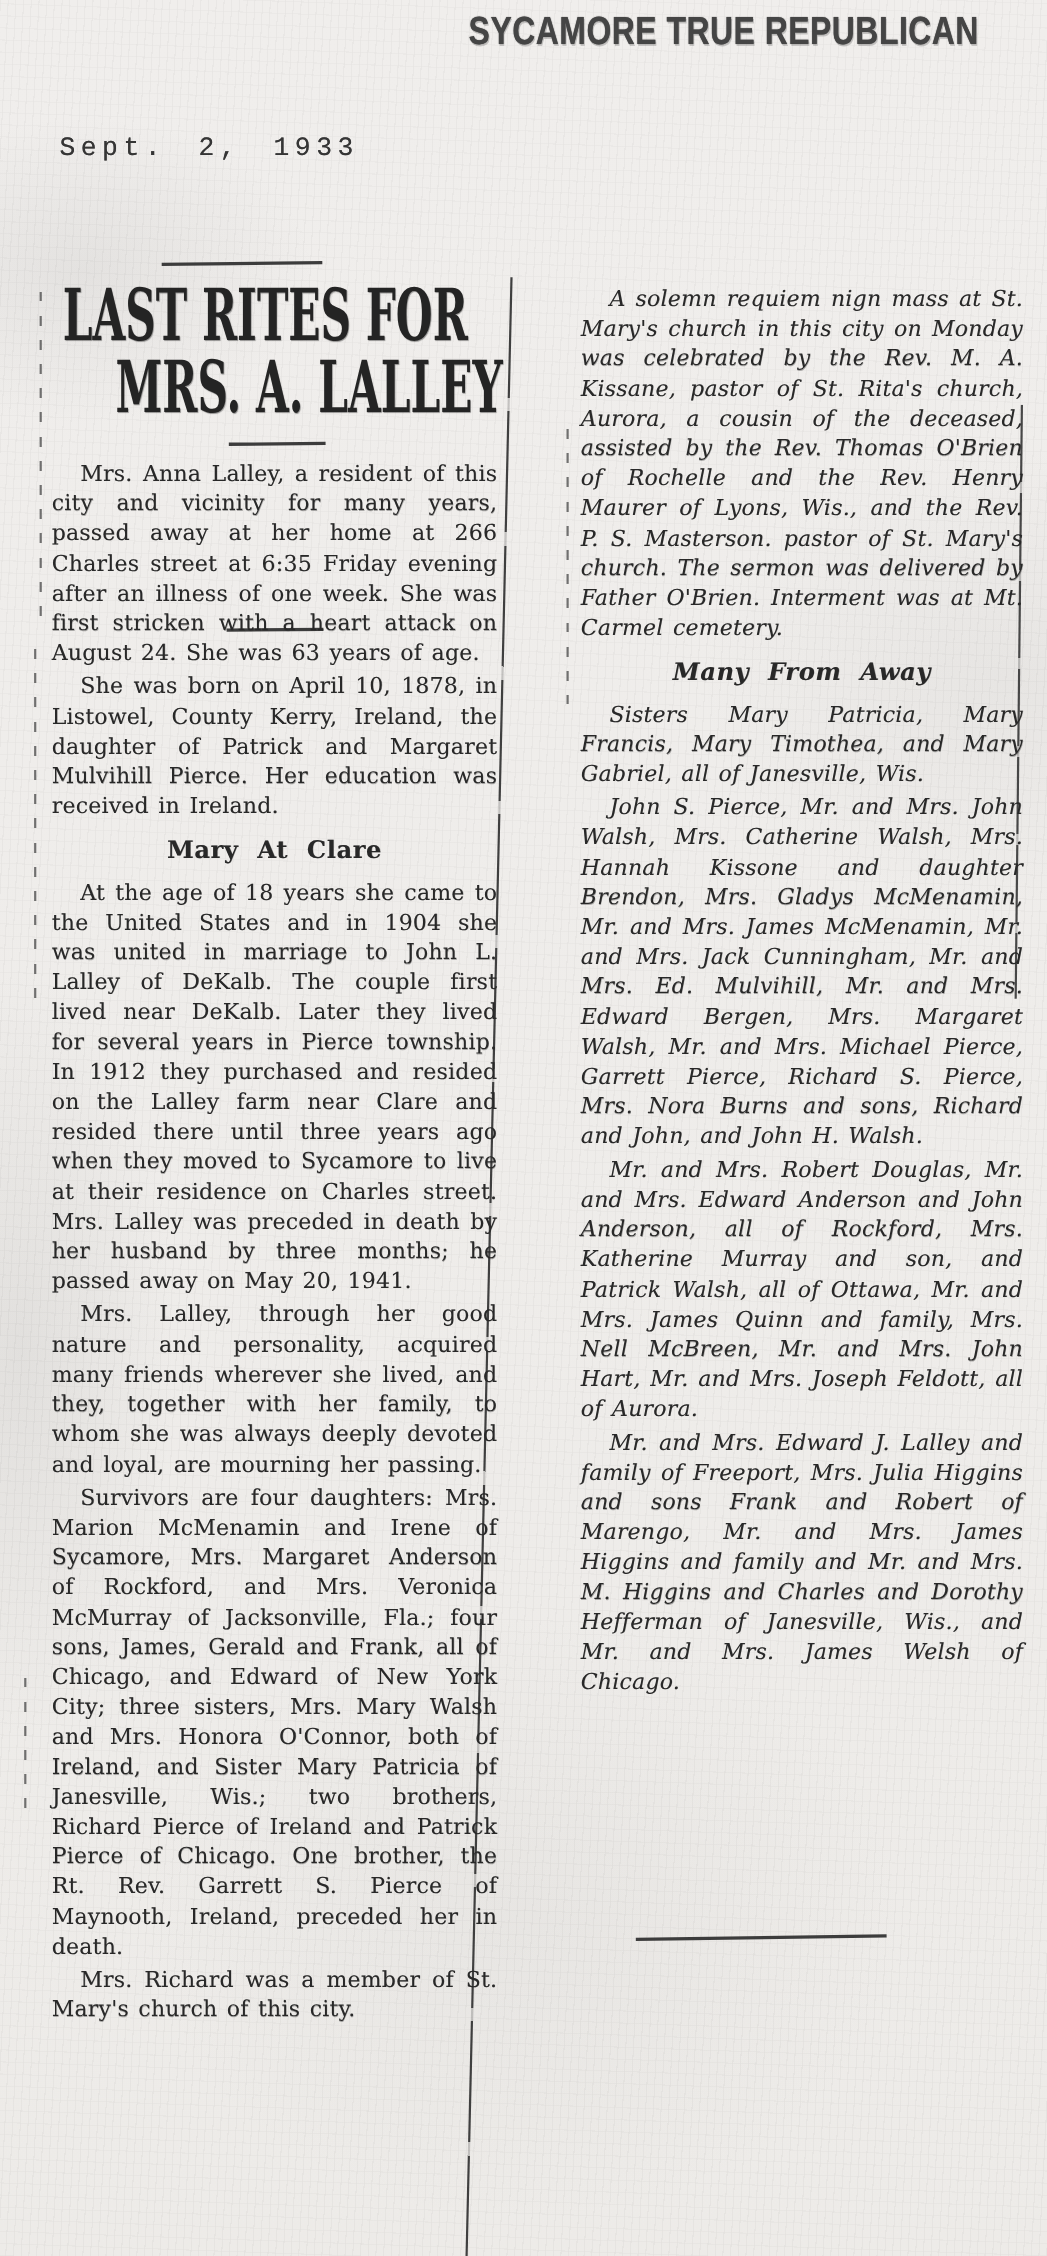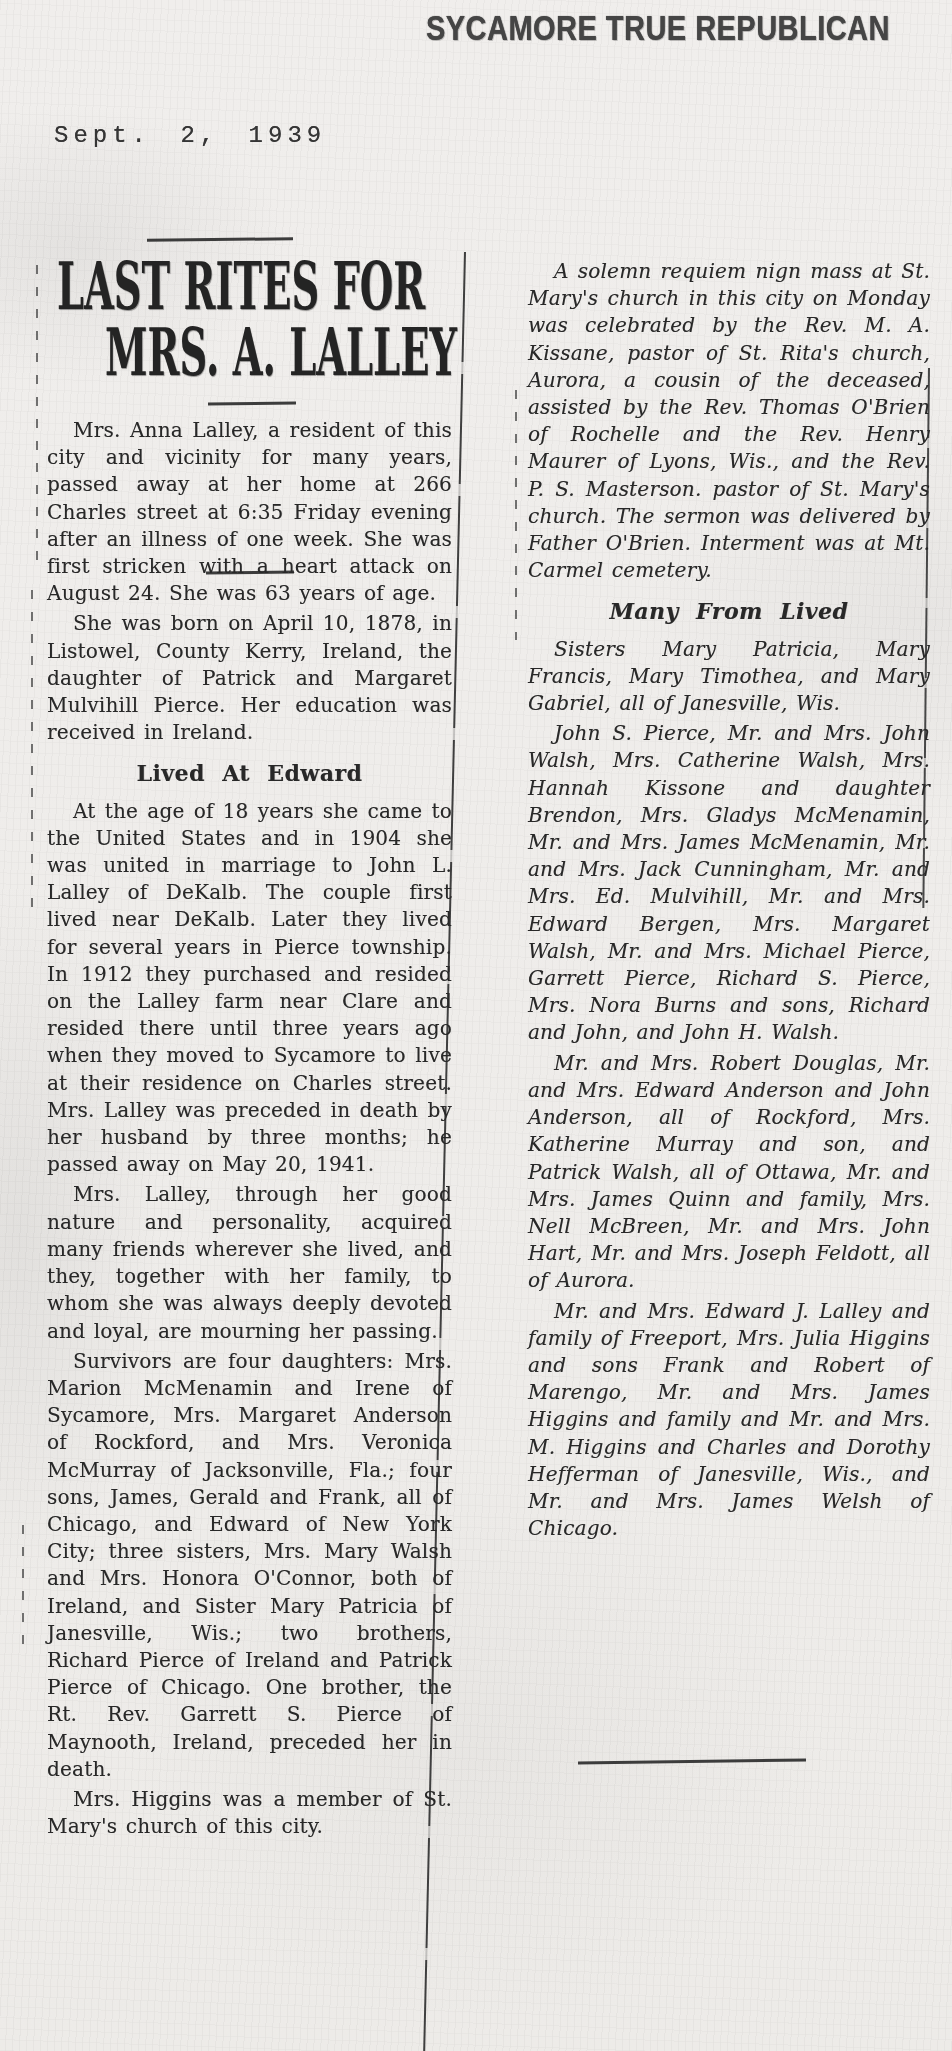--- a/index.html
+++ b/index.html
@@ -77,51 +77,51 @@
     background:#3c3c3c; transform:rotate(-0.8deg);
   }
 </style>
 </head>
 <body>
 
 <div class="page">
   <div class="grain"></div>
 
   <div class="masthead">SYCAMORE TRUE REPUBLICAN</div>
-  <div class="dateline">Sept. 2, 1939</div>
+  <div class="dateline">Sept. 2, 1933</div>
 
   <div class="rule" style="left:147px; top:238px; width:146px; height:3px; transform:rotate(-0.6deg);"></div>
   <div class="rule" style="left:208px; top:402px; width:88px; height:3px; transform:rotate(-0.5deg);"></div>
   <div class="rule" style="left:206px; top:571px; width:88px; height:3px; transform:rotate(-0.5deg);"></div>
   <div class="vrule-main"></div>
   <div class="vrule-right"></div>
   <div class="vdash" style="left:36px; top:265px; height:300px;"></div>
   <div class="vdash" style="left:31px; top:590px; height:330px;"></div>
   <div class="vdash" style="left:22px; top:1525px; height:130px;"></div>
   <div class="vdash" style="left:515px; top:390px; height:250px;"></div>
   <div class="closing-rule"></div>
 
   <div class="left-col">
     <div class="headline-line hl1">LAST RITES FOR</div>
     <div class="headline-line hl2">MRS. A. LALLEY</div>
     <div class="col-body">
       <p>Mrs. Anna Lalley, a resident of this city and vicinity for many years, passed away at her home at 266 Charles street at 6:35 Friday evening after an illness of one week. She was first stricken with a heart attack on August 24. She was 63 years of age.</p>
       <p>She was born on April 10, 1878, in Listowel, County Kerry, Ireland, the daughter of Patrick and Margaret Mulvihill Pierce. Her education was received in Ireland.</p>
-      <div class="subhead">Lived At Edward</div>
+      <div class="subhead">Mary At Clare</div>
       <p>At the age of 18 years she came to the United States and in 1904 she was united in marriage to John L. Lalley of DeKalb. The couple first lived near DeKalb. Later they lived for several years in Pierce township. In 1912 they purchased and resided on the Lalley farm near Clare and resided there until three years ago when they moved to Sycamore to live at their residence on Charles street. Mrs. Lalley was preceded in death by her husband by three months; he passed away on May 20, 1941.</p>
       <p>Mrs. Lalley, through her good nature and personality, acquired many friends wherever she lived, and they, together with her family, to whom she was always deeply devoted and loyal, are mourning her passing.</p>
       <p>Survivors are four daughters: Mrs. Marion McMenamin and Irene of Sycamore, Mrs. Margaret Anderson of Rockford, and Mrs. Veronica McMurray of Jacksonville, Fla.; four sons, James, Gerald and Frank, all of Chicago, and Edward of New York City; three sisters, Mrs. Mary Walsh and Mrs. Honora O'Connor, both of Ireland, and Sister Mary Patricia of Janesville, Wis.; two brothers, Richard Pierce of Ireland and Patrick Pierce of Chicago. One brother, the Rt. Rev. Garrett S. Pierce of Maynooth, Ireland, preceded her in death.</p>
-      <p>Mrs. Higgins was a member of St. Mary's church of this city.</p>
+      <p>Mrs. Richard was a member of St. Mary's church of this city.</p>
 
     </div>
   </div>
 
   <div class="right-col">
     <div class="col-body">
       <p>A solemn requiem nign mass at St. Mary's church in this city on Monday was celebrated by the Rev. M. A. Kissane, pastor of St. Rita's church, Aurora, a cousin of the deceased, assisted by the Rev. Thomas O'Brien of Rochelle and the Rev. Henry Maurer of Lyons, Wis., and the Rev. P. S. Masterson. pastor of St. Mary's church. The sermon was delivered by Father O'Brien. Interment was at Mt. Carmel cemetery.</p>
-      <div class="subhead">Many From Lived</div>
+      <div class="subhead">Many From Away</div>
       <p>Sisters Mary Patricia, Mary Francis, Mary Timothea, and Mary Gabriel, all of Janesville, Wis.</p>
       <p>John S. Pierce, Mr. and Mrs. John Walsh, Mrs. Catherine Walsh, Mrs. Hannah Kissone and daughter Brendon, Mrs. Gladys McMenamin, Mr. and Mrs. James McMenamin, Mr. and Mrs. Jack Cunningham, Mr. and Mrs. Ed. Mulvihill, Mr. and Mrs. Edward Bergen, Mrs. Margaret Walsh, Mr. and Mrs. Michael Pierce, Garrett Pierce, Richard S. Pierce, Mrs. Nora Burns and sons, Richard and John, and John H. Walsh.</p>
       <p>Mr. and Mrs. Robert Douglas, Mr. and Mrs. Edward Anderson and John Anderson, all of Rockford, Mrs. Katherine Murray and son, and Patrick Walsh, all of Ottawa, Mr. and Mrs. James Quinn and family, Mrs. Nell McBreen, Mr. and Mrs. John Hart, Mr. and Mrs. Joseph Feldott, all of Aurora.</p>
       <p>Mr. and Mrs. Edward J. Lalley and family of Freeport, Mrs. Julia Higgins and sons Frank and Robert of Marengo, Mr. and Mrs. James Higgins and family and Mr. and Mrs. M. Higgins and Charles and Dorothy Hefferman of Janesville, Wis., and Mr. and Mrs. James Welsh of Chicago.</p>
     </div>
   </div>
 </div>
 
 </body></html>

